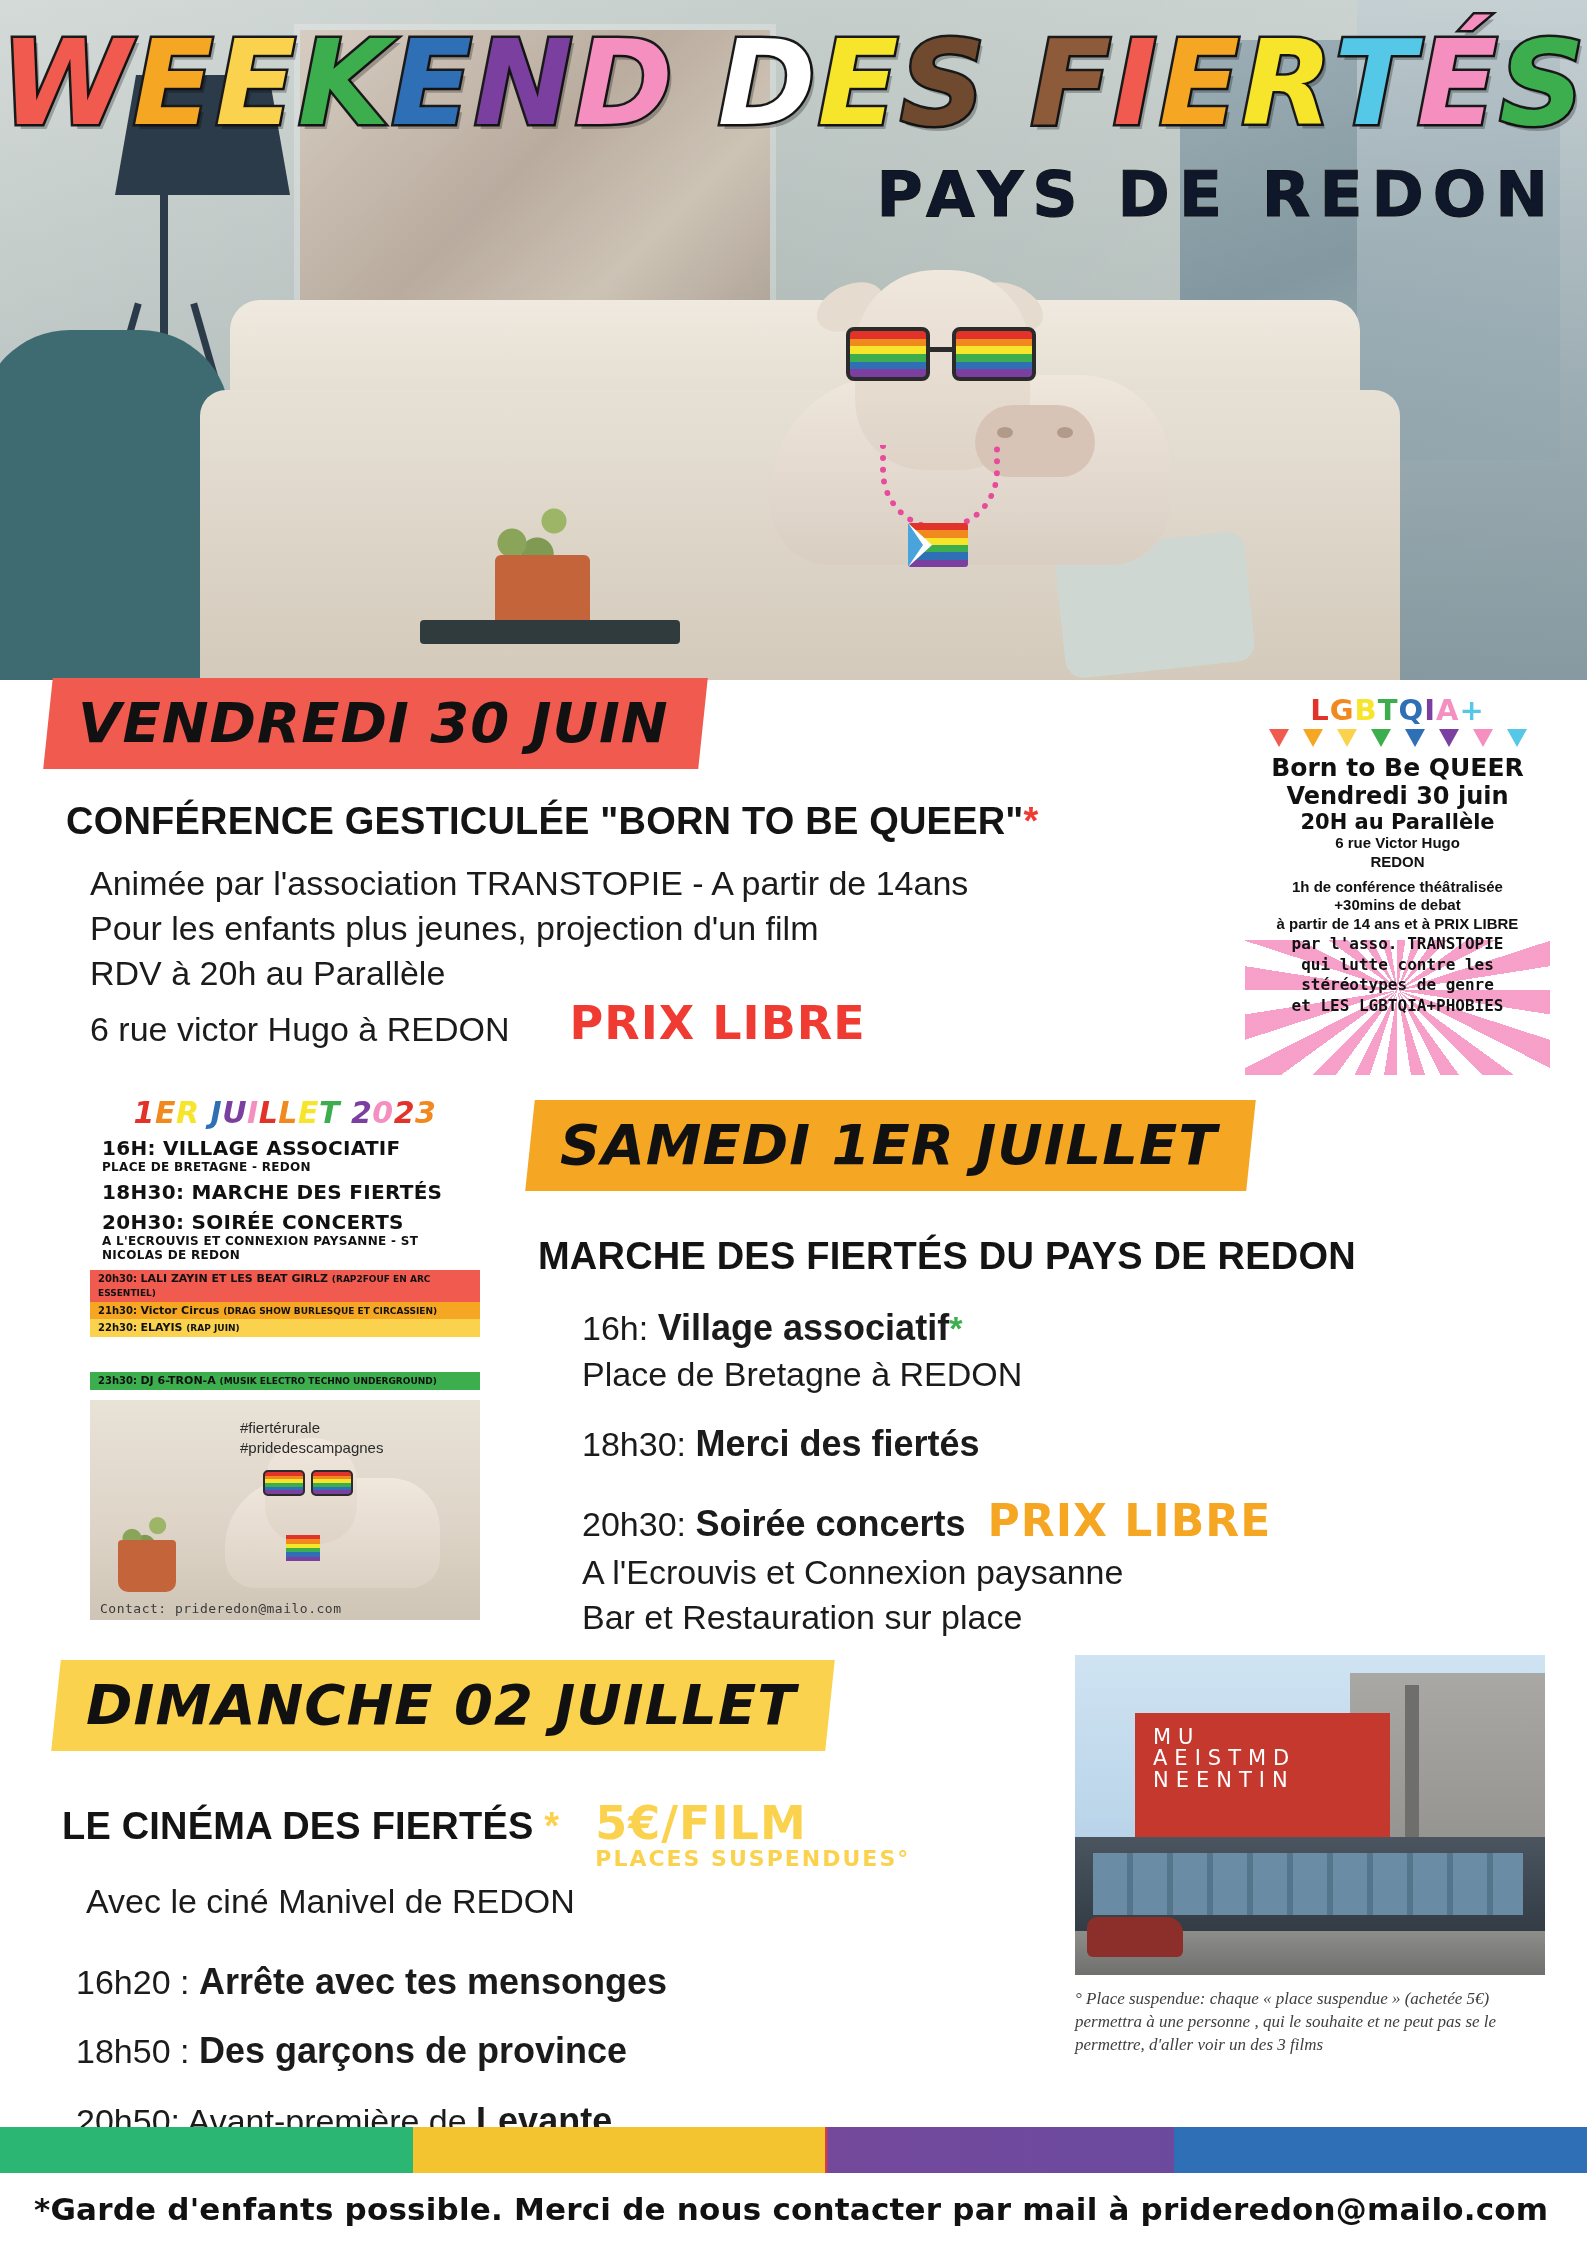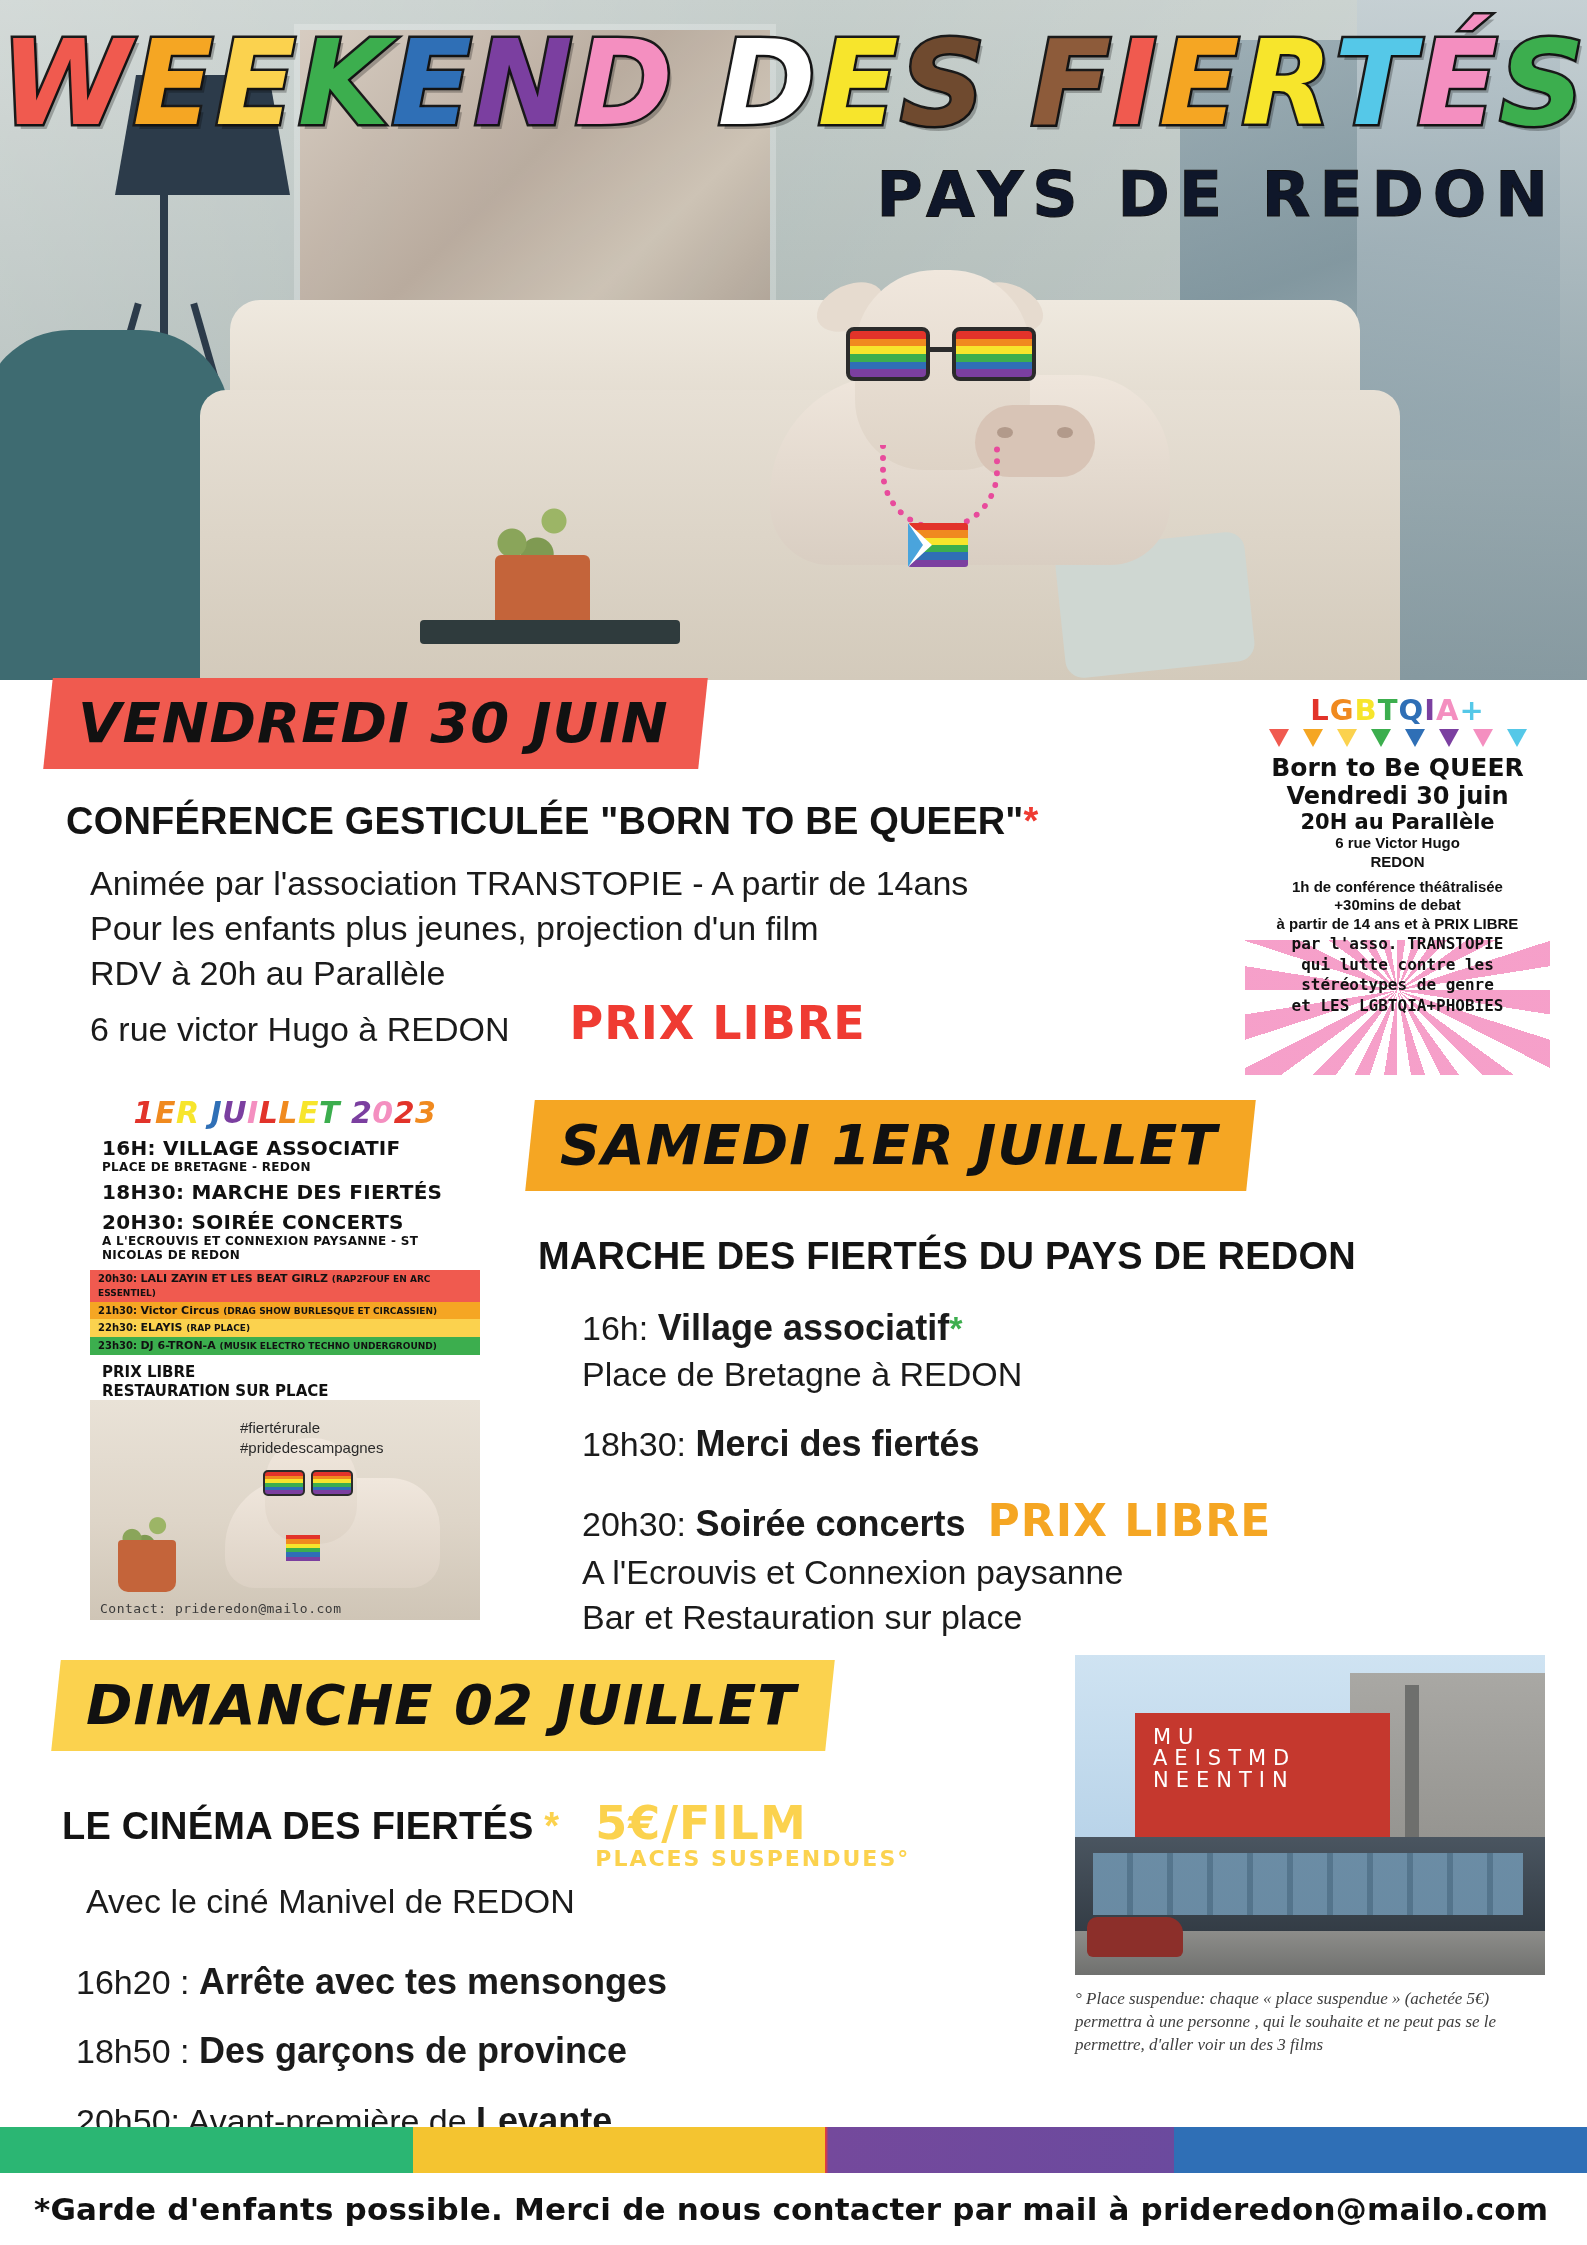--- a/index.html
+++ b/index.html
@@ -667,22 +667,22 @@
       <div class="fs-s">PLACE DE BRETAGNE - REDON</div>
       <div style="height:6px;"></div>
       <div class="fs-l">18H30: MARCHE DES FIERTÉS</div>
       <div style="height:6px;"></div>
       <div class="fs-l">20H30: SOIRÉE CONCERTS</div>
       <div class="fs-s">A L'ECROUVIS ET CONNEXION PAYSANNE - ST NICOLAS DE REDON</div>
     </div>
     <div class="fs-rows" id="sat-rows">
         <div class="fs-row" style="background: rgb(240, 90, 79);"><span class="t">20h30: </span><span>LALI ZAYIN ET LES BEAT GIRLZ </span><span style="font-size: 9px;">(RAP2FOUF EN ARC ESSENTIEL)</span></div>
         <div class="fs-row" style="background: rgb(245, 166, 35);"><span class="t">21h30: </span><span>Victor Circus </span><span style="font-size: 9px;">(DRAG SHOW BURLESQUE ET CIRCASSIEN)</span></div>
-        <div class="fs-row" style="background: rgb(251, 210, 78);"><span class="t">22h30: </span><span>ELAYIS </span><span style="font-size: 9px;">(RAP PLACE)</span></div>
-        <div class="fs-row" style="background: rgb(60, 174, 78);"><span class="t">23h30: </span><span>DJ 6-TRON-A </span><span style="font-size: 9px;">(MUSIK ELECTRO TECHNO UNDERGROUND)</span></div>
+        <div class="fs-row" style="background: rgb(251, 210, 78);"><span class="t">22h30: </span><span>ELAYIS </span><span style="font-size: 9px;">(RAP JUIN)</span></div>
+        <div class="fs-row" style="background: rgb(60, 174, 78); margin-top: 35px;"><span class="t">23h30: </span><span>DJ 6-TRON-A </span><span style="font-size: 9px;">(MUSIK ELECTRO TECHNO UNDERGROUND)</span></div>
       </div>
     <div class="fs-foot">PRIX LIBRE</div>
     <div class="fs-foot" style="padding-top:0;">RESTAURATION SUR PLACE</div>
 
     <div class="fs-photo">
       <div class="mini-plant"></div>
       <div class="mini-pot"></div>
       <div class="minicow-body"></div>
       <div class="minicow-head"></div>
       <div class="mini-lens l"></div>

